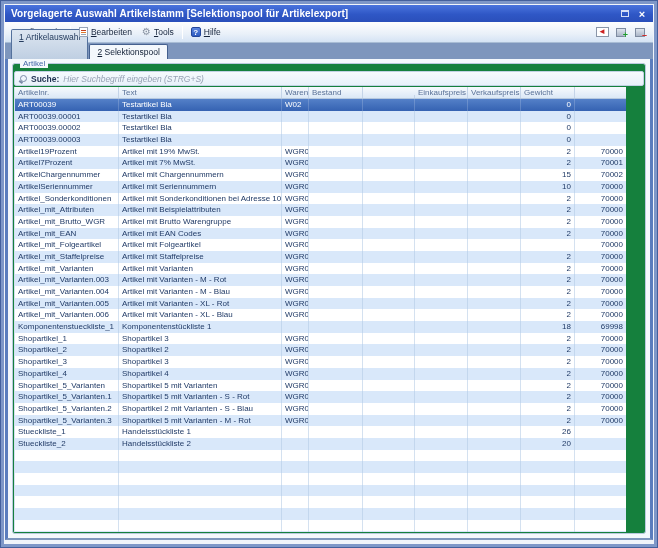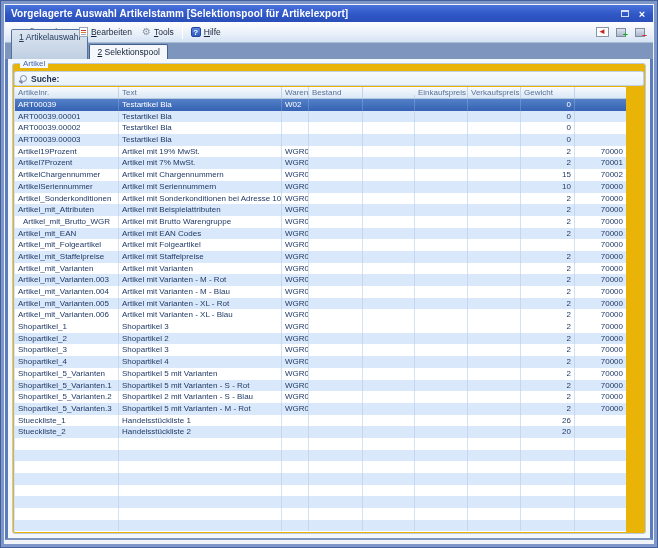--- a/index.html
+++ b/index.html
@@ -68,21 +68,21 @@
   
   .content{
     flex:1;margin:0 0 3px 0;
     background:#f4f8fc;
     border-left:3px solid #5b7dbd;border-right:3px solid #5b7dbd;border-bottom:2px solid #7e96bd;
     padding:4px;position:relative;overflow:hidden;
   }
   .groupbox{
     position:relative;height:100%;
     border:1px solid #b9c9de;border-radius:3px;
-    padding:7px 1px 1px 1px;background:#eab308;
+    padding:7px 1px 1px 1px;background:#15803d;
   }
   .groupbox-label{
     position:absolute;top:-5px;left:7px;background:#f4f8fc;padding:0 3px;
     font-size:8px;color:#4468a8;line-height:9px;
   }
 
   
   .searchbar{
     height:15px;margin:0 0 1px 0;
     background:linear-gradient(#f6fafd,#e8f1fa);
@@ -198,20 +198,21 @@
       <div class="tab active acc"><u>2</u> Selektionspool</div>
     </div>
 
     <div class="content">
       <div class="groupbox">
         <div class="groupbox-label">Artikel</div>
 
         <div class="searchbar">
           <span class="mag"></span>
           <span class="search-label">Suche:</span>
+          <input class="search-input" type="text" placeholder="Hier Suchbegriff eingeben (STRG+S)" style="">
         </div>
 
         <div class="gridwrap">
           <div class="grid">
             <div class="grid-header" id="grid-header">
                 <div class="hcell" style="width: 104px;">Artikelnr.</div>
                 <div class="hcell" style="width: 163px;">Text</div>
                 <div class="hcell" style="width: 27px;">Wareng</div>
                 <div class="hcell" style="width: 54px;">Bestand</div>
                 <div class="hcell" style="width: 52px; margin-top: 8px;">Bestand Kalk.</div>
@@ -325,21 +326,21 @@
                   <div class="cell" style="width: 163px;">Artikel mit Beispielattributen</div>
                   <div class="cell" style="width: 27px;">WGR01</div>
                   <div class="cell num" style="width: 54px;"></div>
                   <div class="cell num" style="width: 52px;"></div>
                   <div class="cell num" style="width: 53px;"></div>
                   <div class="cell num" style="width: 53px;"></div>
                   <div class="cell num" style="width: 54px;">2</div>
                   <div class="cell num" style="width: 52px;">70000</div>
                 </div>
                 <div class="row">
-                  <div class="cell" style="width: 104px; text-align: center;">Artikel_mit_Brutto_WGR</div>
+                  <div class="cell" style="width: 104px;">Artikel_mit_Brutto_WGR</div>
                   <div class="cell" style="width: 163px;">Artikel mit Brutto Warengruppe</div>
                   <div class="cell" style="width: 27px;">WGR03</div>
                   <div class="cell num" style="width: 54px;"></div>
                   <div class="cell num" style="width: 52px;"></div>
                   <div class="cell num" style="width: 53px;"></div>
                   <div class="cell num" style="width: 53px;"></div>
                   <div class="cell num" style="width: 54px;">2</div>
                   <div class="cell num" style="width: 52px;">70000</div>
                 </div>
                 <div class="row alt">
@@ -422,20 +423,31 @@
                 <div class="row">
                   <div class="cell" style="width: 104px;">Artikel_mit_Varianten.006</div>
                   <div class="cell" style="width: 163px;">Artikel mit Varianten - XL - Blau</div>
                   <div class="cell" style="width: 27px;">WGR01</div>
                   <div class="cell num" style="width: 54px;"></div>
                   <div class="cell num" style="width: 52px;"></div>
                   <div class="cell num" style="width: 53px;"></div>
                   <div class="cell num" style="width: 53px;"></div>
                   <div class="cell num" style="width: 54px;">2</div>
                   <div class="cell num" style="width: 52px;">70000</div>
+                </div>
+                <div class="row alt">
+                  <div class="cell" style="width: 104px;">Komponentenstueckliste_1</div>
+                  <div class="cell" style="width: 163px;">Komponentenstückliste 1</div>
+                  <div class="cell" style="width: 27px;"></div>
+                  <div class="cell num" style="width: 54px;"></div>
+                  <div class="cell num" style="width: 52px;"></div>
+                  <div class="cell num" style="width: 53px;"></div>
+                  <div class="cell num" style="width: 53px;"></div>
+                  <div class="cell num" style="width: 54px;">18</div>
+                  <div class="cell num" style="width: 52px;">69998</div>
                 </div>
                 <div class="row">
                   <div class="cell" style="width: 104px;">Shopartikel_1</div>
                   <div class="cell" style="width: 163px;">Shopartikel 3</div>
                   <div class="cell" style="width: 27px;">WGR01</div>
                   <div class="cell num" style="width: 54px;"></div>
                   <div class="cell num" style="width: 52px;"></div>
                   <div class="cell num" style="width: 53px;"></div>
                   <div class="cell num" style="width: 53px;"></div>
                   <div class="cell num" style="width: 54px;">2</div>

